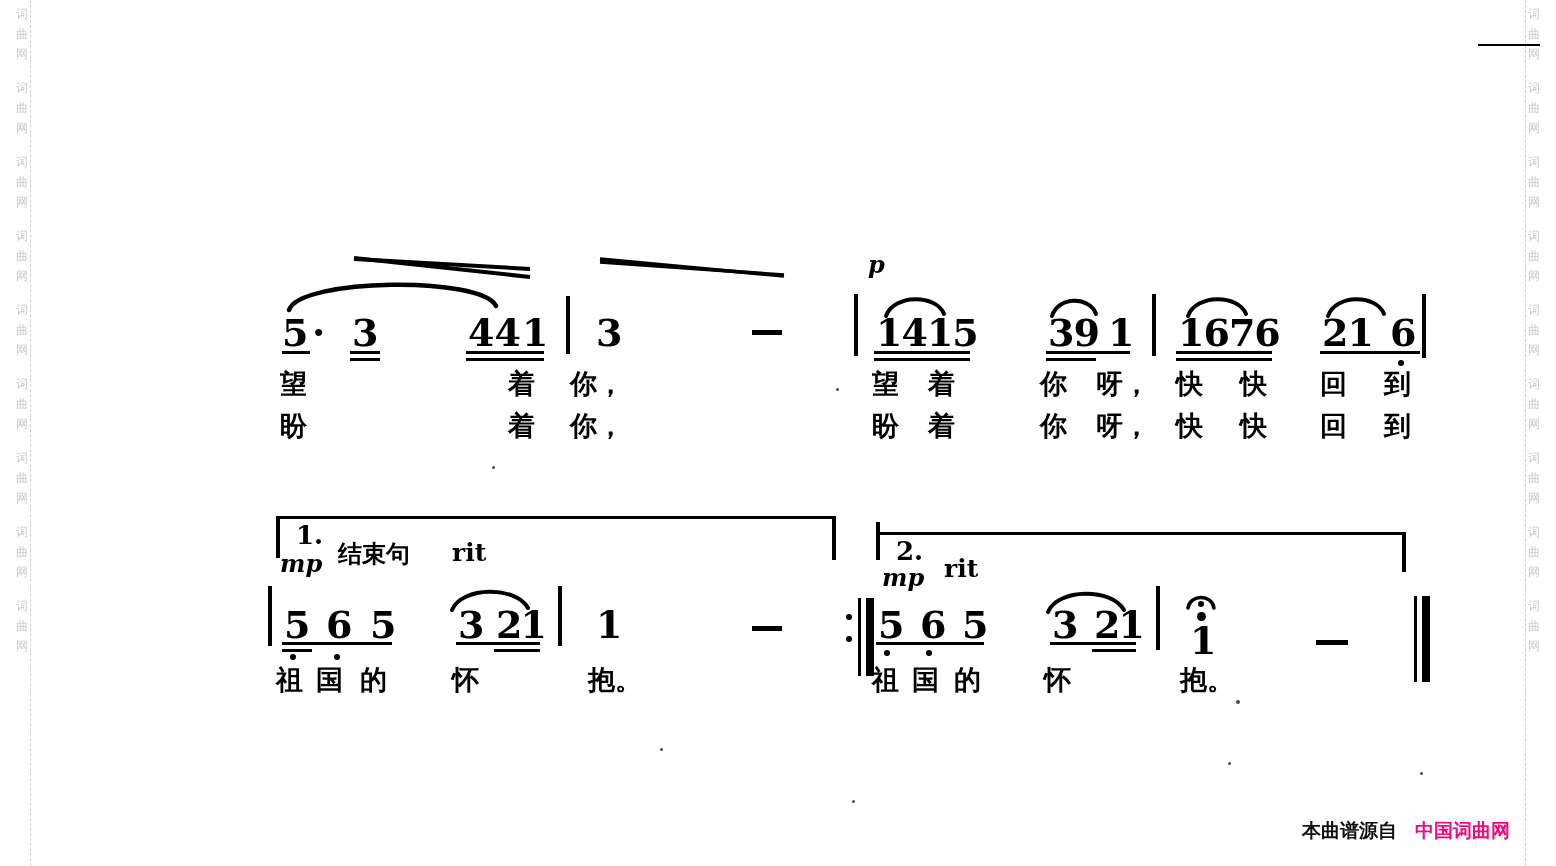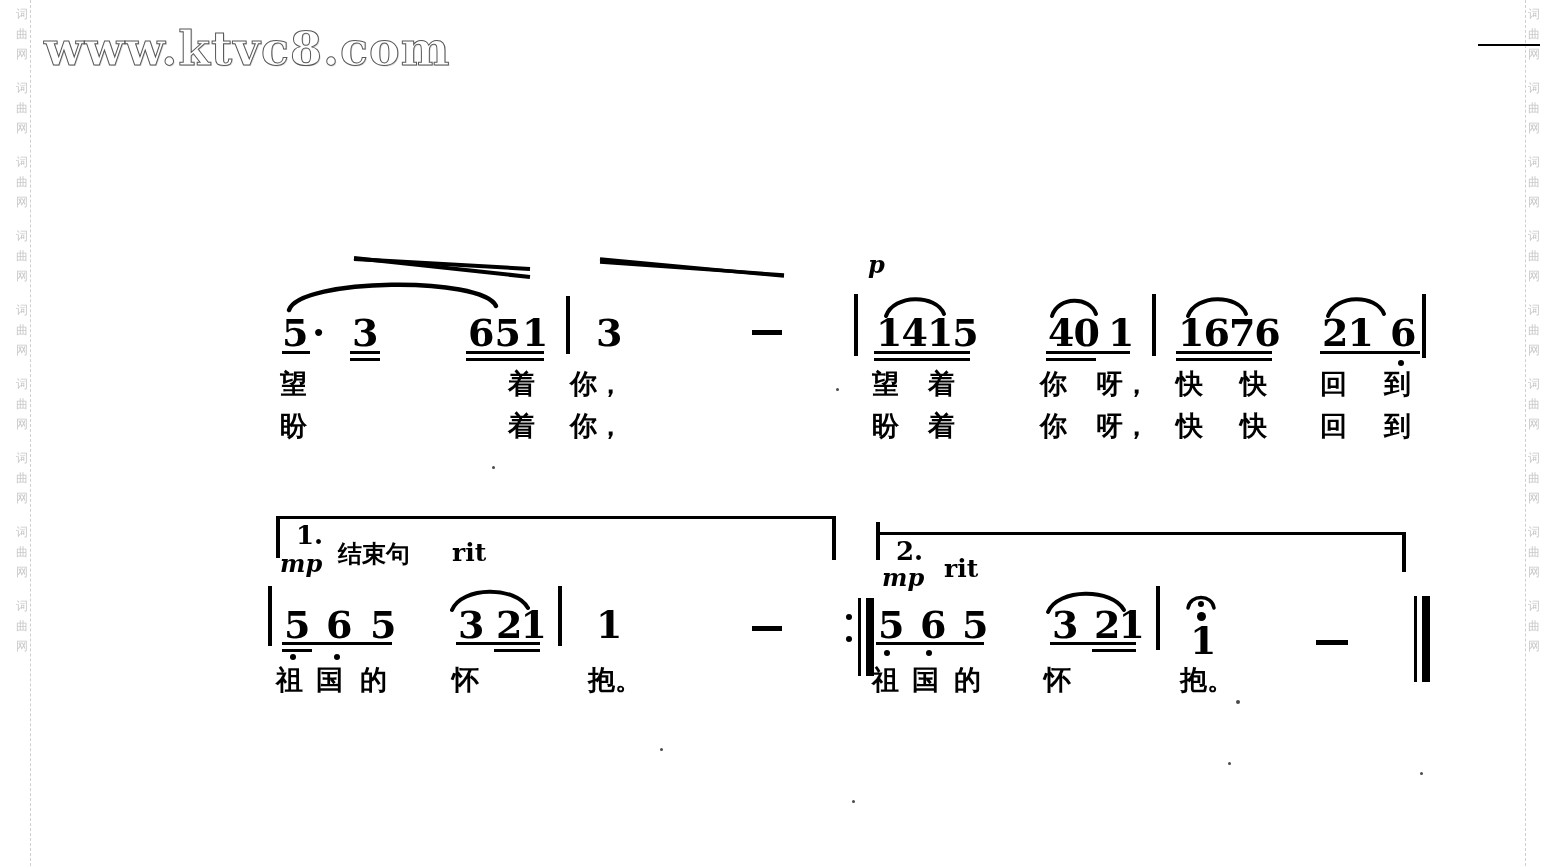--- a/index.html
+++ b/index.html
@@ -285,21 +285,20 @@
         </div>
         <div class="wm-unit">
           <span class="wm-ch">词</span>
           <span class="wm-ch">曲</span>
           <span class="wm-ch">网</span>
         </div>
       </div>
   </div>
   <div class="wm-rule right"></div>
 
-  <div id="url-watermark">www.ktvc8.com</div>
 
   <div class="abs" style="left:1478px; top:44px; width:62px; height:2px; background:#000;"></div>
 
   <div class="score">
 
     <div class="svgwrap" style="left:352px; top:256px;">
       <svg width="180" height="22" viewBox="0 0 180 22">
         <path d="M2 3 L178 13" stroke="#000" stroke-width="4" fill="none"></path>
         <path d="M2 2 L178 21" stroke="#000" stroke-width="4" fill="none"></path>
       </svg>
@@ -318,21 +317,21 @@
       </svg>
     </div>
 
     <div class="abs note" style="left:282px; top:314px;">5</div>
     <div class="abs note" style="left:312px; top:314px;">·</div>
     <div class="abs note" style="left:352px; top:314px;">3</div>
     <div class="abs beam" style="left:282px; top:351px; width:28px;"></div>
     <div class="abs beam" style="left:350px; top:351px; width:30px;"></div>
     <div class="abs beam" style="left:350px; top:358px; width:30px;"></div>
 
-    <div class="abs note" style="left:468px; top:314px;">65</div>
+    <div class="abs note" style="left:468px; top:314px;">44</div>
     <div class="abs note" style="left:522px; top:314px;">1</div>
     <div class="abs beam" style="left:466px; top:351px; width:78px;"></div>
     <div class="abs beam" style="left:466px; top:358px; width:78px;"></div>
 
     <div class="abs barline" style="left:566px; top:296px; height:58px;"></div>
 
     <div class="abs note" style="left:596px; top:314px;">3</div>
     <div class="abs dash" style="left:752px; top:330px; width:30px;"></div>
 
     <div class="abs dyn" style="left:868px; top:253px;">p</div>
@@ -348,21 +347,21 @@
     <div class="abs note" style="left:876px; top:314px; letter-spacing:-1px;">1415</div>
     <div class="abs beam" style="left:874px; top:351px; width:96px;"></div>
     <div class="abs beam" style="left:874px; top:358px; width:96px;"></div>
 
     <div class="svgwrap" style="left:1050px; top:294px;">
       <svg width="48" height="24" viewBox="0 0 48 24">
         <path d="M2 22 C 8 2, 40 2, 46 20" stroke="#000" stroke-width="4" fill="none" stroke-linecap="round"></path>
       </svg>
     </div>
 
-    <div class="abs note" style="left:1048px; top:314px; letter-spacing:-1px;">40</div>
+    <div class="abs note" style="left:1048px; top:314px; letter-spacing:-1px;">39</div>
     <div class="abs note" style="left:1108px; top:314px;">1</div>
     <div class="abs beam" style="left:1046px; top:351px; width:84px;"></div>
     <div class="abs beam" style="left:1046px; top:358px; width:50px;"></div>
 
     <div class="abs barline" style="left:1152px; top:294px; height:62px;"></div>
 
     <div class="svgwrap" style="left:1186px; top:292px;">
       <svg width="62" height="26" viewBox="0 0 62 26">
         <path d="M2 24 C 10 2, 52 2, 60 22" stroke="#000" stroke-width="4" fill="none" stroke-linecap="round"></path>
       </svg>
@@ -508,14 +507,17 @@
   </div>
 
   <div class="abs speck" style="left:492px; top:466px; width:3px; height:3px;"></div>
   <div class="abs speck" style="left:836px; top:388px; width:3px; height:3px;"></div>
   <div class="abs speck" style="left:1228px; top:762px; width:3px; height:3px;"></div>
   <div class="abs speck" style="left:1420px; top:772px; width:3px; height:3px;"></div>
   <div class="abs speck" style="left:852px; top:800px; width:3px; height:3px;"></div>
   <div class="abs speck" style="left:660px; top:748px; width:3px; height:3px;"></div>
   <div class="abs speck" style="left:1236px; top:700px; width:4px; height:4px;"></div>
 
+  <div id="footer-credit">
+    <span class="src">本曲谱源自</span><span class="site">中国词曲网</span>
+  </div>
 
 </div>
 
 </body></html>

